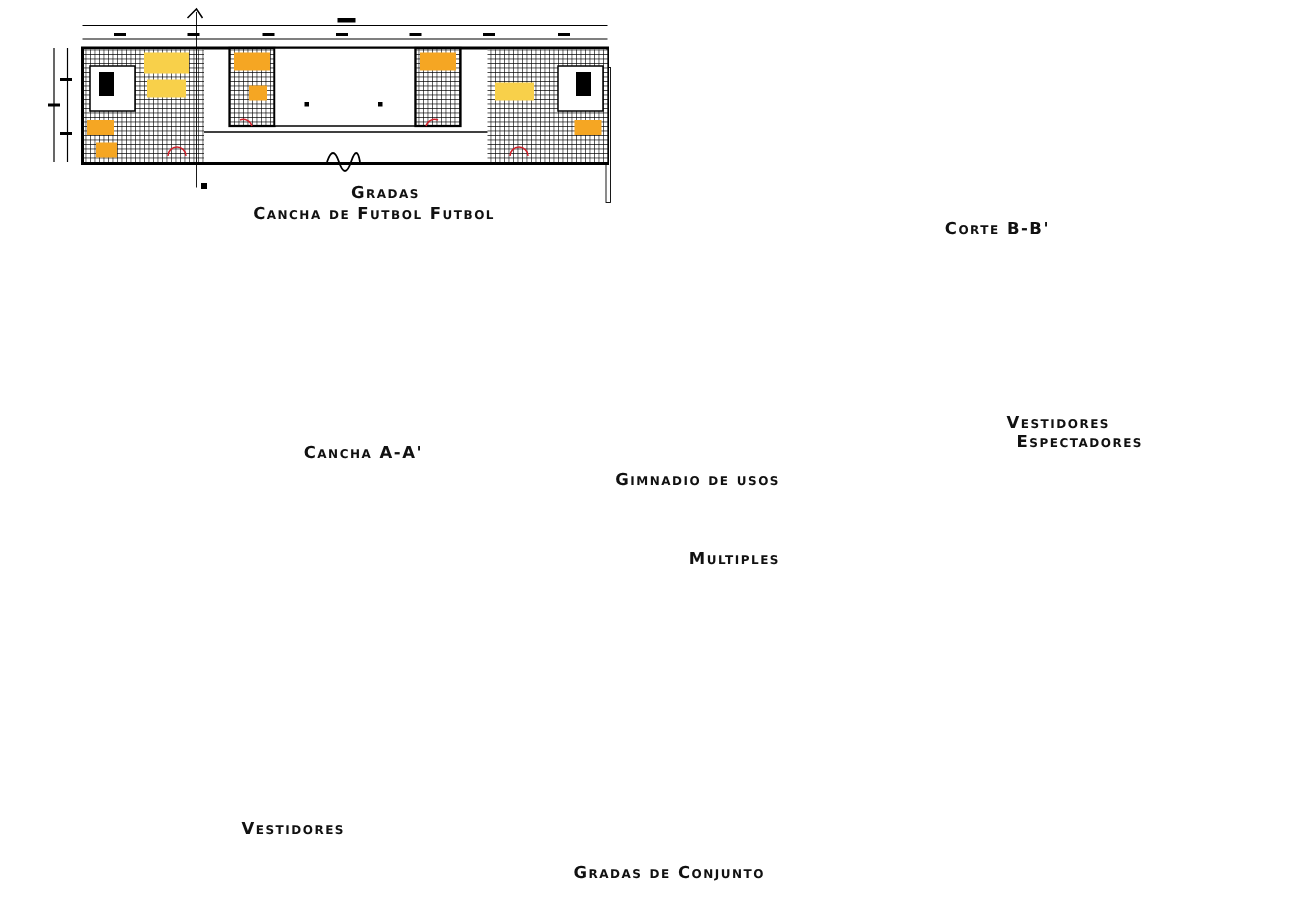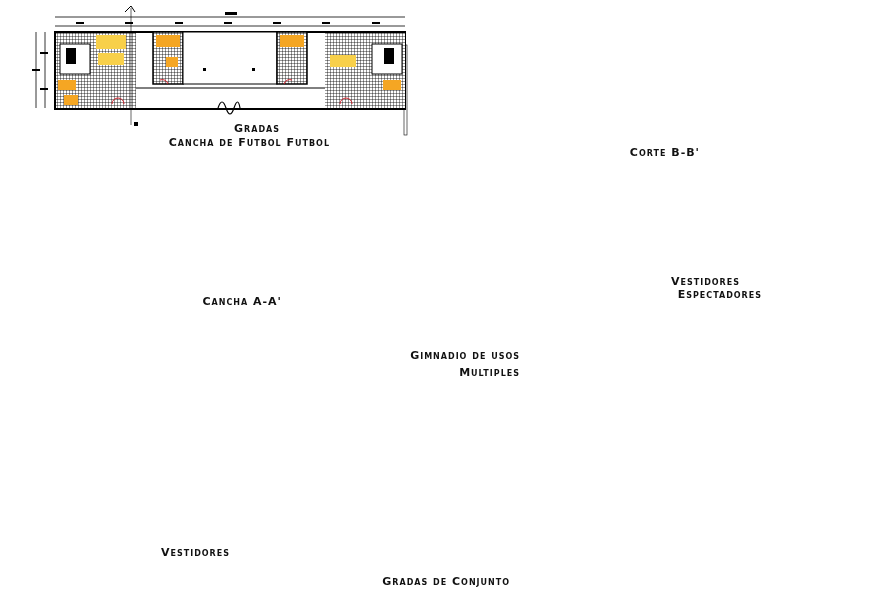--- a/index.html
+++ b/index.html
@@ -227,21 +227,21 @@
     </line></line></g>
     <path d="M603 510 a8 12 0 0 0 0 24 Z" fill="#000">
   </path></rect></rect></rect></rect></line></circle></ellipse></circle></circle></path></circle></rect></rect></path></rect></ellipse></path></rect></rect></rect></line></rect></line></g>
 
 
 
 <div class="lbl" style="left:150px;top:122px;width:130px;">Gradas</div>
 <div class="lbl" style="left:100px;top:136px;width:230px;">Cancha de Futbol Futbol</div>
 <div class="lbl" style="left:570px;top:146px;width:130px;">Corte B-B'</div>
 <div class="lbl" style="left:152px;top:295px;width:130px;">Cancha A-A'</div>
-<div class="lbl" style="left:370px;top:313px;width:150px;margin-top:36px;">Gimnadio de usos</div>
+<div class="lbl" style="left:370px;top:313px;width:150px;">Gimnadio de usos</div>
 <div class="lbl" style="left:370px;top:326px;width:150px;margin-top:40px;">Multiples</div>
 <div class="lbl" style="left:600px;top:275px;width:140px;">Vestidores</div>
 <div class="lbl" style="left:622px;top:288px;width:140px;">Espectadores</div>
 <div class="lbl" style="left:100px;top:546px;width:130px;">Vestidores</div>
 <div class="lbl" style="left:340px;top:575px;width:170px;">Gradas de Conjunto</div>
 
 
 
 
 </body></html>

